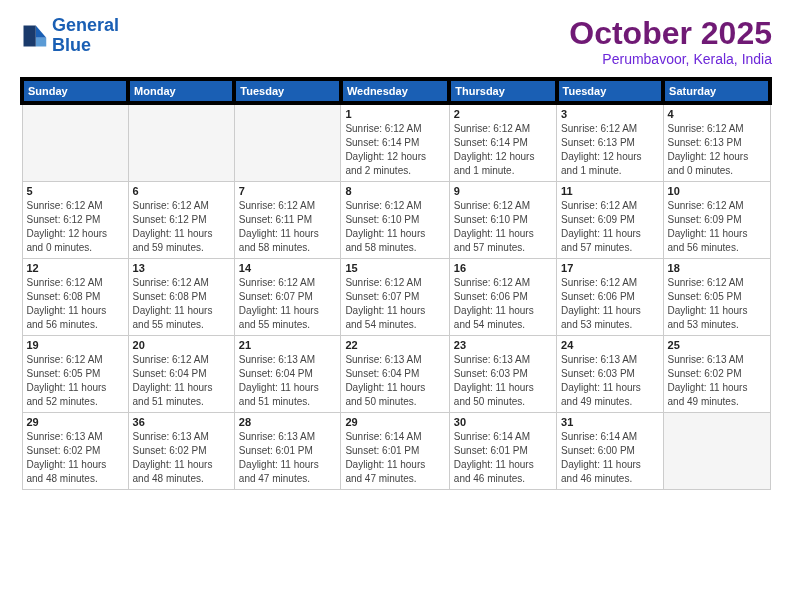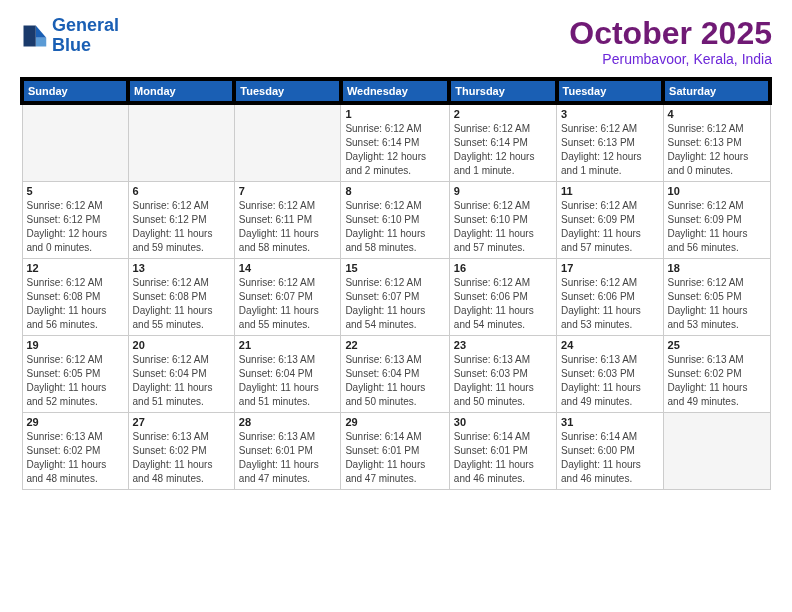--- a/index.html
+++ b/index.html
@@ -314,21 +314,21 @@
         </tr>
         <tr>
           <td>
             <div class="day-num">29</div>
             <div class="day-info" style="white-space: pre-line;">Sunrise: 6:13 AM
 Sunset: 6:02 PM
 Daylight: 11 hours
 and 48 minutes.</div>
           </td>
           <td>
-            <div class="day-num">27</div>
+            <div class="day-num">36</div>
             <div class="day-info" style="white-space: pre-line;">Sunrise: 6:13 AM
 Sunset: 6:02 PM
 Daylight: 11 hours
 and 48 minutes.</div>
           </td>
           <td>
             <div class="day-num">28</div>
             <div class="day-info" style="white-space: pre-line;">Sunrise: 6:13 AM
 Sunset: 6:01 PM
 Daylight: 11 hours

